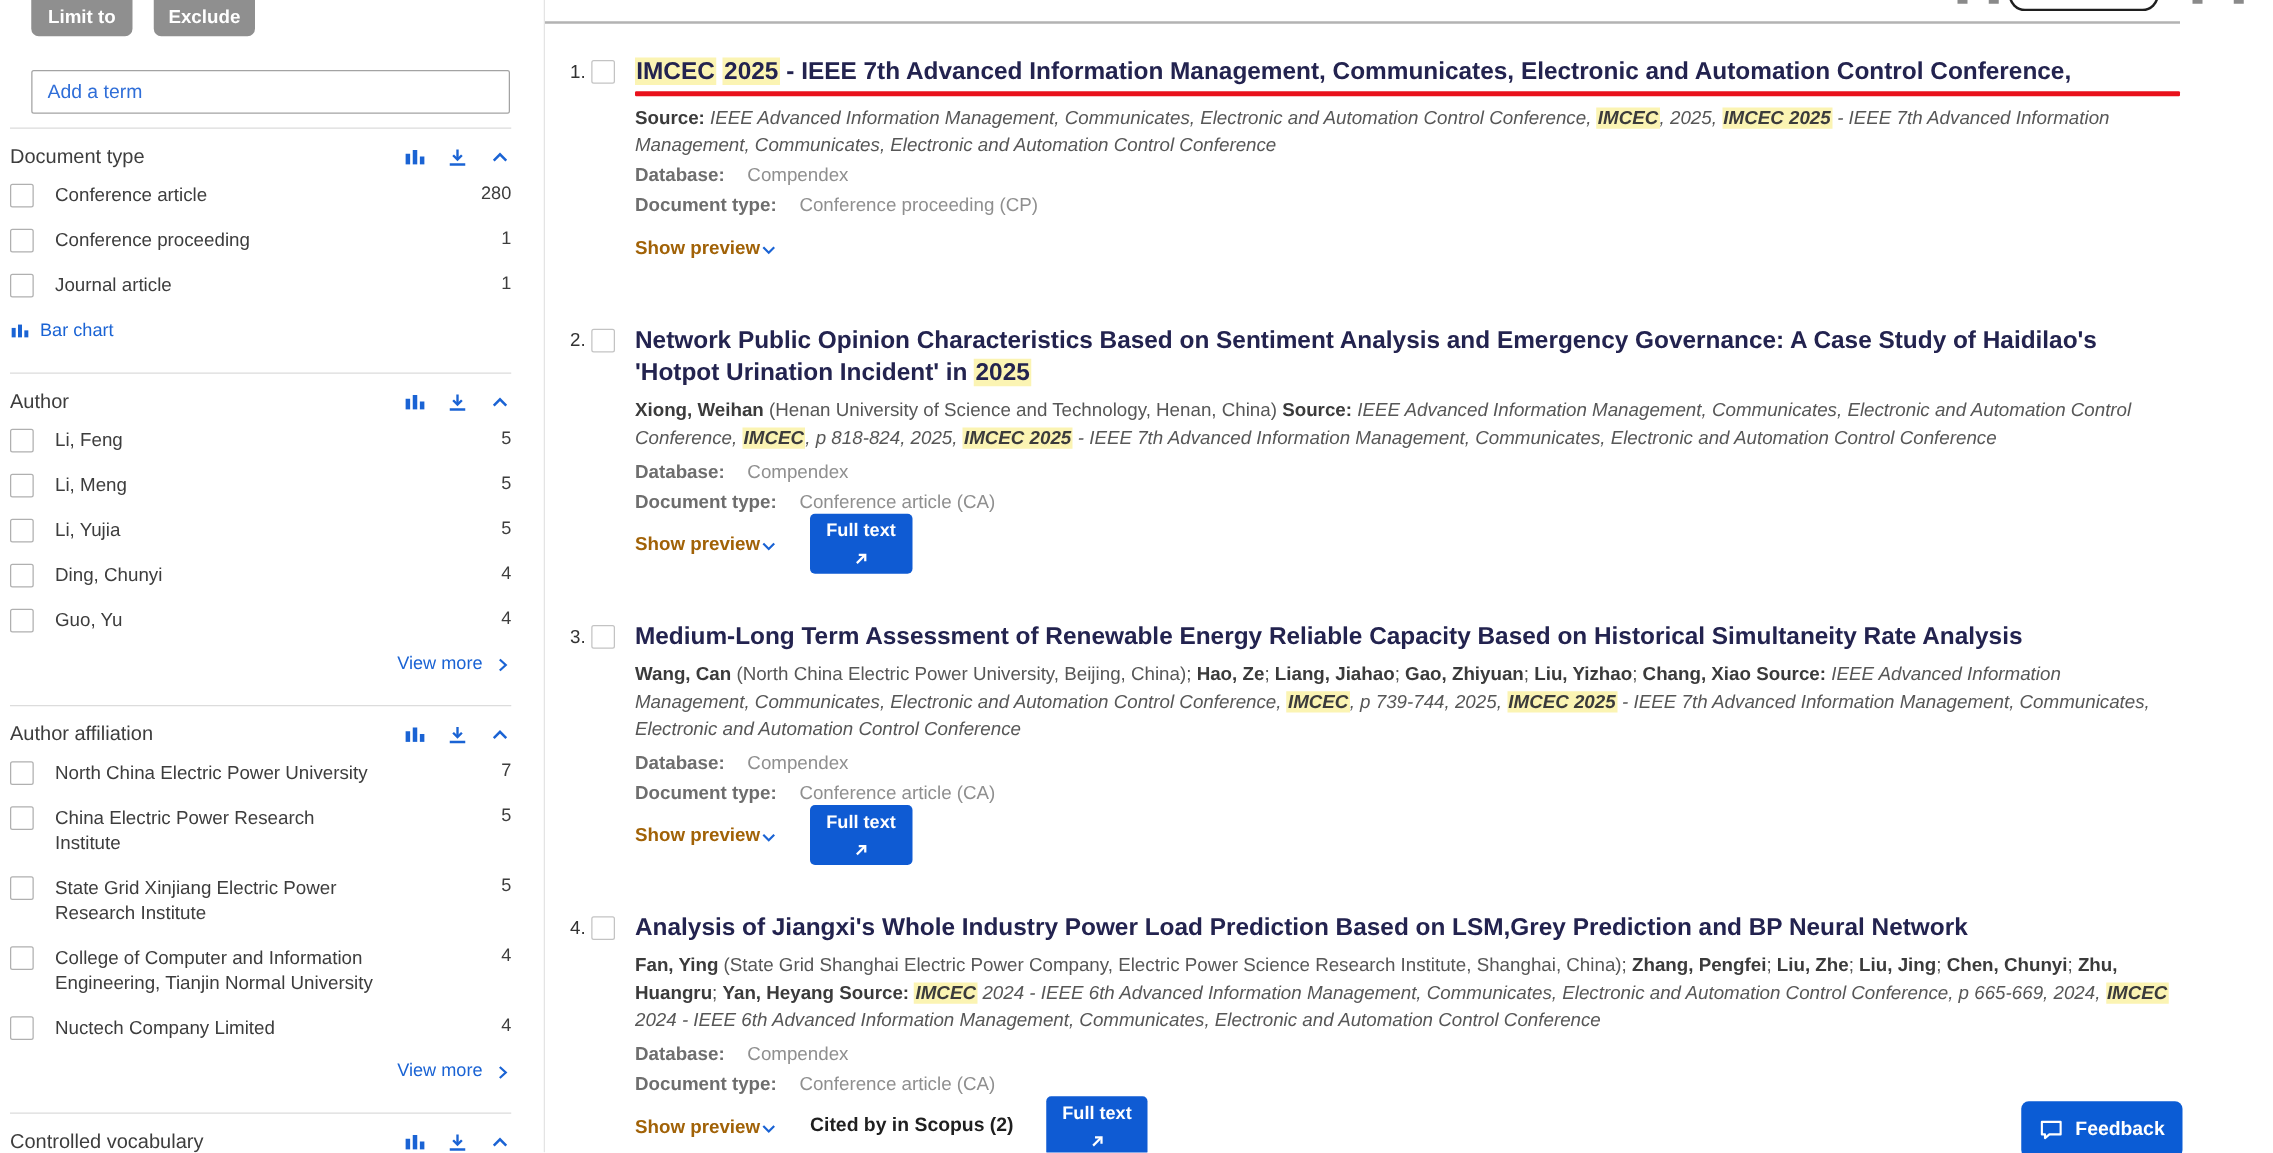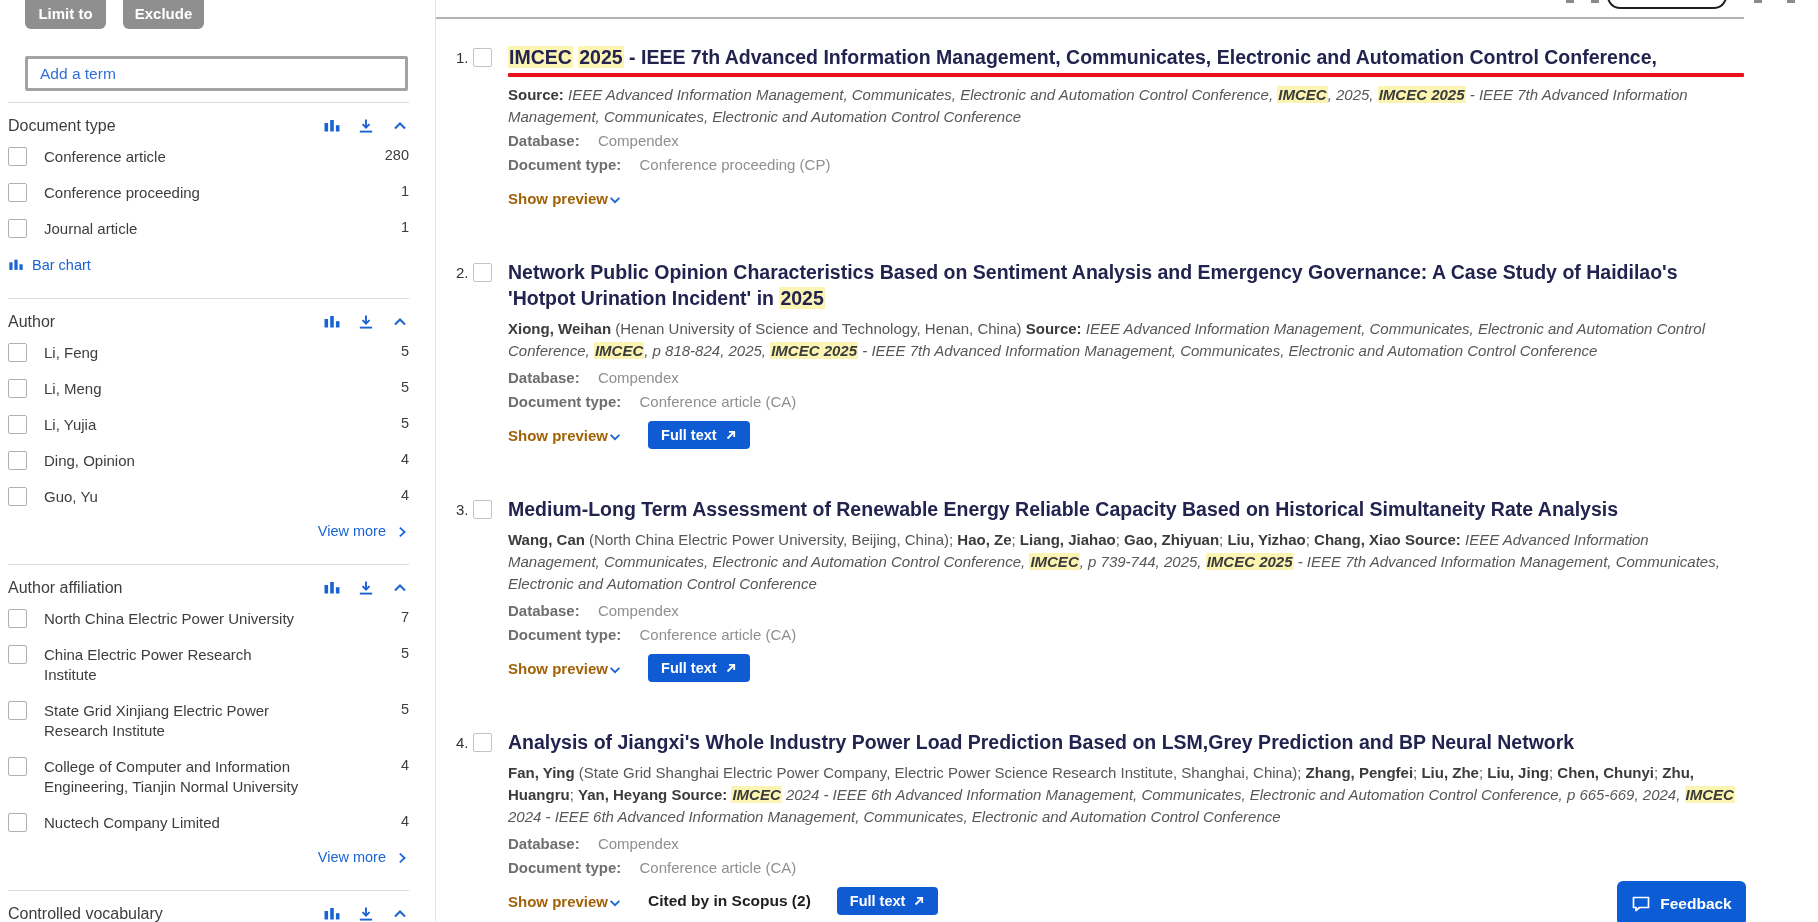--- a/index.html
+++ b/index.html
@@ -6,21 +6,21 @@
   html,body { width:1818px; height:922px; overflow:hidden; background:#fff;
     font-family:"Liberation Sans", sans-serif; color:#3d3d3d; }
   .app { display:flex; width:1646px; height:922px; }
 
   
   .sidebar { width:436px; flex:0 0 436px; border-right:1px solid #e4e4e4; position:relative; background:#fff; }
   .limit-row { display:flex; gap:17px; margin:-7px 0 0 25px; }
   .gray-btn { background:#8f8f8f; color:#fff; font-weight:bold; font-size:15px;
     border:none; border-radius:6px; width:81px; height:36px; padding-top:4px; cursor:pointer;
     font-family:"Liberation Sans", sans-serif; }
-  .add-term { display:block; margin:27px 0 0 25px; width:383px; height:35px; border:3px solid #a3a3a3;
+  .add-term { display:block; margin:27px 0 0 25px; width:383px; height:35px; border:1px solid #a3a3a3;
     border-radius:2px; font-size:15.5px; padding:0 12px; color:#2f6ed8; font-family:"Liberation Sans", sans-serif; }
   .add-term::placeholder { color:#2f6ed8; opacity:1; }
   .divider { border:none; border-top:1px solid #dcdcdc; margin:11px 26px 0 8px; }
   .facet { padding:0 0 2px 0; }
   .facet-head { display:flex; align-items:center; margin:13px 26px 4px 8px; }
   .facet-title { font-size:16px; color:#3d3d3d; }
   .facet-actions { margin-left:auto; display:flex; align-items:center; gap:15px; }
   .icon-btn { width:19px; height:19px; display:inline-flex; align-items:center; justify-content:center; cursor:pointer; }
   .facet-row { display:flex; align-items:flex-start; padding:8px 26px 8px 8px; font-size:15px; color:#3d3d3d; }
   .cb { width:19px; height:19px; border:1.5px solid #b0b0b0; border-radius:2px; background:#fff;
@@ -53,21 +53,21 @@
   .kv { font-size:15px; line-height:22px; margin-top:2px; }
   .kv-label { font-weight:bold; color:#6e6e6e; }
   .kv-value { color:#8f8f8f; margin-left:14px; }
   .kv:first-of-type { margin-top:5px; }
   .actions { display:flex; align-items:center; gap:26px; margin-top:7px; height:30px; }
   .show-preview { display:flex; align-items:flex-end; gap:0; font-size:15px; font-weight:bold;
     color:#a16207; cursor:pointer; }
   .cited-by { font-size:15.5px; font-weight:bold; color:#1f1f1f; cursor:pointer; }
   .fulltext-btn { display:inline-flex; align-items:center; gap:8px; background:#0f5bd3; color:#fff;
     font-weight:bold; font-size:14.5px; border:none; border-radius:4px; padding:6px 13px; cursor:pointer;
-    font-family:"Liberation Sans", sans-serif; }
+    font-family:"Liberation Sans", sans-serif;flex-direction:column; }
   .feedback-btn { position:fixed; left:1617px; top:881px; width:129px; height:45px; background:#0b5cd5;
     color:#fff; font-weight:bold; font-size:15.5px; border:none; border-radius:6px; display:flex;
     align-items:center; justify-content:center; gap:9px; cursor:pointer; font-family:"Liberation Sans", sans-serif; }
   svg { display:block; }
 </style>
 </head>
 <body>
 
 <div class="app">
 
@@ -168,21 +168,21 @@
         <span class="label">Li, Meng</span>
         <span class="count">5</span>
       </div>
       <div class="facet-row">
         <span class="cb"></span>
         <span class="label">Li, Yujia</span>
         <span class="count">5</span>
       </div>
       <div class="facet-row">
         <span class="cb"></span>
-        <span class="label">Ding, Opinion</span>
+        <span class="label">Ding, Chunyi</span>
         <span class="count">4</span>
       </div>
       <div class="facet-row">
         <span class="cb"></span>
         <span class="label">Guo, Yu</span>
         <span class="count">4</span>
       </div>
       <div class="view-more">
         <span>View more</span>
         <svg width="14" height="14" viewBox="0 0 16 16" fill="none" stroke="#1a63d4" stroke-width="2">

